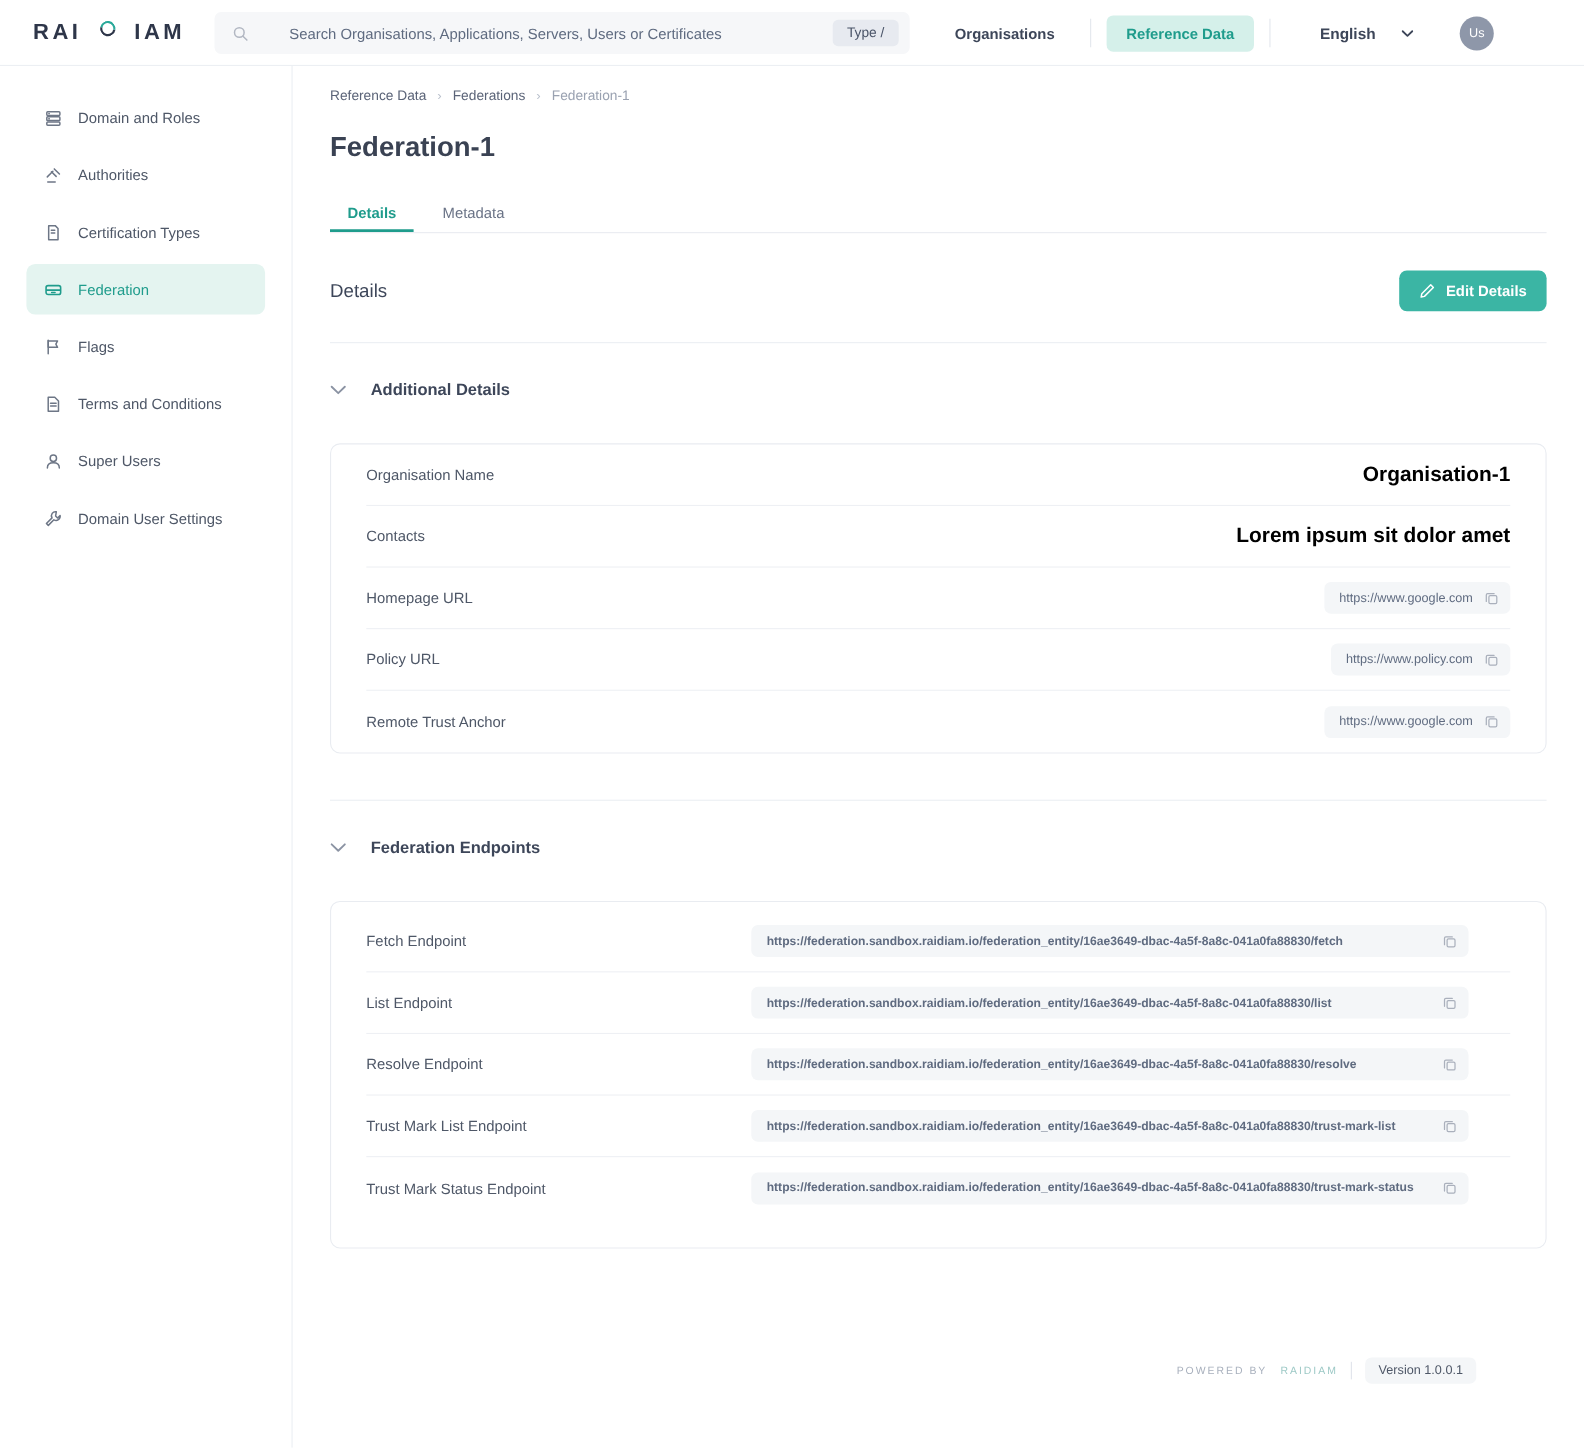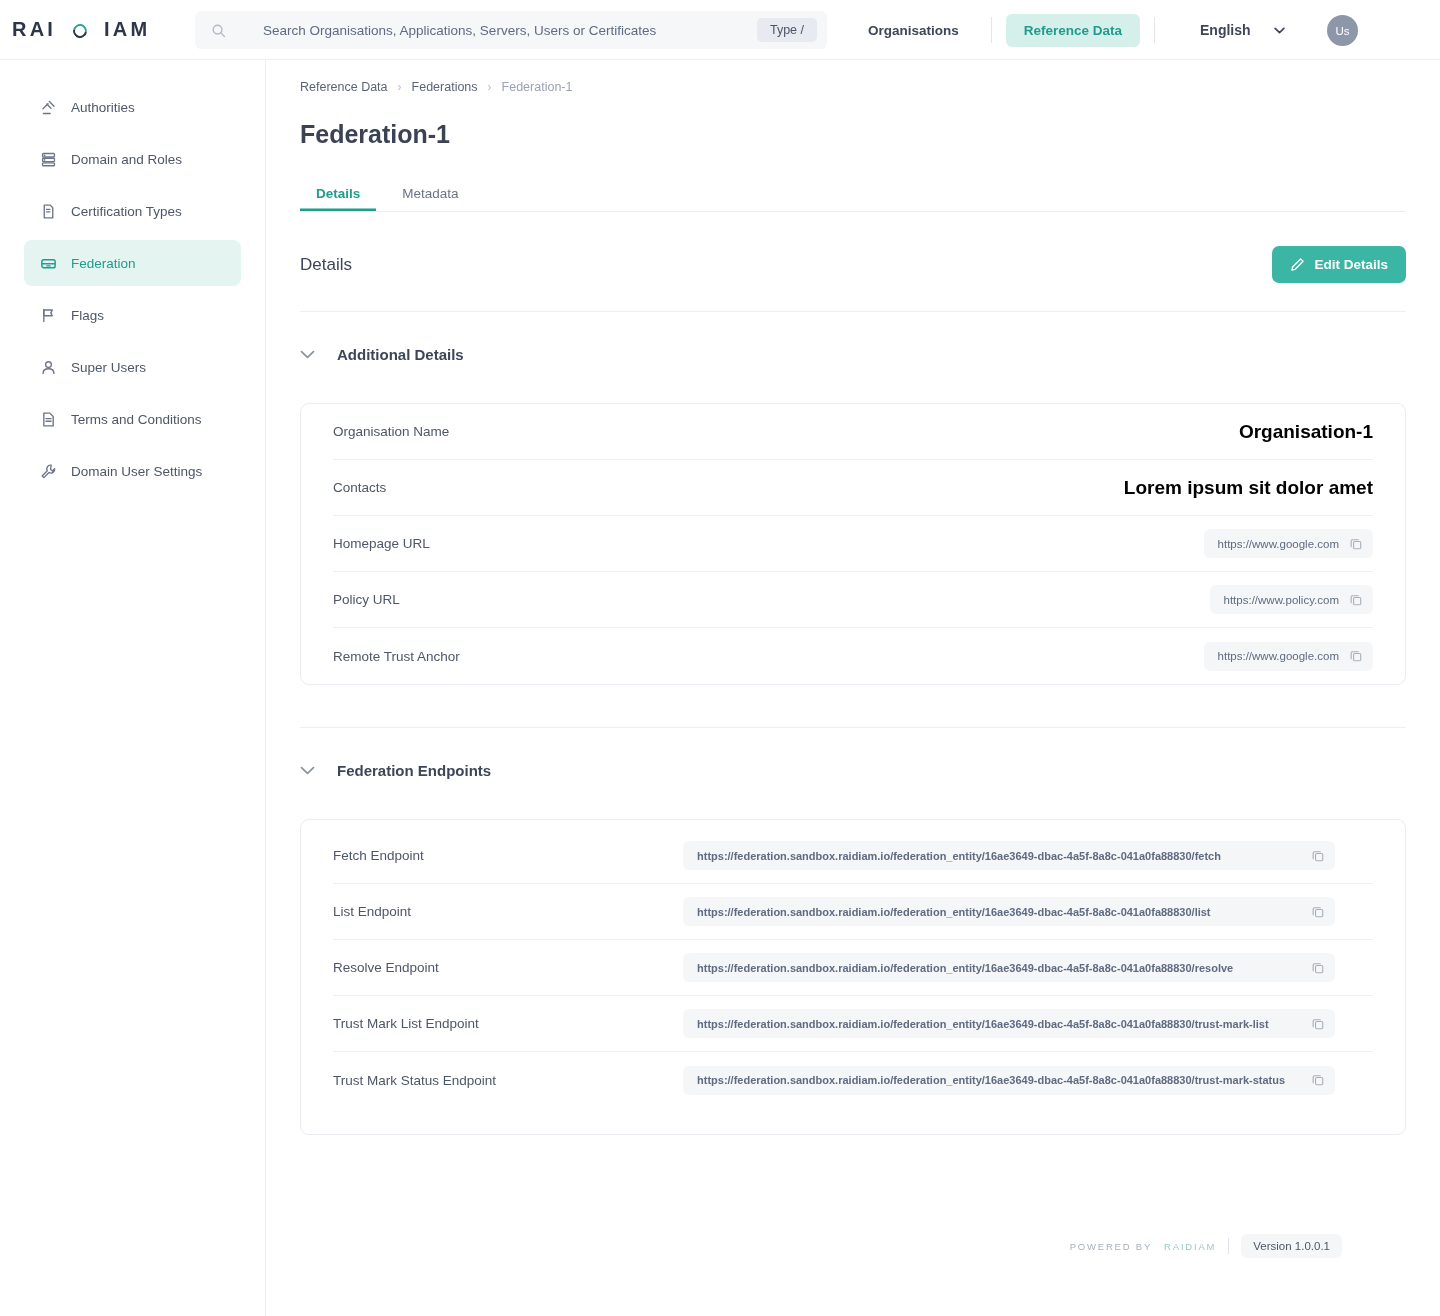--- a/index.html
+++ b/index.html
@@ -10,23 +10,23 @@
     color: #3d4659;
     -webkit-font-smoothing: antialiased;
   }
   
   .header {
     position: absolute; top: 0; left: 0; width: 1440px; height: 60px;
     background: #fff; border-bottom: 1px solid #eceff3;
     display: flex; align-items: center;
   }
   .logo {
-    width: 190px; padding-left: 12px;
+    width: 190px; padding-left: 30px;
     font-size: 20px; font-weight: 700; letter-spacing: 3.2px; color: #2e3649;
-    display: flex; align-items: center; gap: 16px;
+    display: flex;  gap: 16px;
   }
   .logo .o-ring {
     display: inline-block; width: 14px; height: 14px; border-radius: 50%;
     border: 2.2px solid #2e3649; border-right-color: #2aa99a;
     border-top-color: #2aa99a; position: relative; top: 1px;
     margin: 0 1px; transform: rotate(-35deg);
   }
   .searchbar {
     position: absolute; left: 195px; top: 11px; width: 632px; height: 38px;
     background: #f6f7f9; border-radius: 6px;
@@ -171,41 +171,41 @@
       <polyline points="1,1.6 6,6.4 11,1.6" stroke-linecap="round" stroke-linejoin="round"></polyline>
     </svg>
   </div>
 
   <div class="avatar">Us</div>
 </div>
 
 <div class="sidebar">
 
   <div class="side-item">
-    <svg class="side-ico" viewBox="0 0 20 20" fill="none" stroke="#6d7686" stroke-width="1.6" stroke-linecap="round">
-      <line x1="4" y1="17" x2="12" y2="17"></line>
-        <line x1="3.5" y1="11.5" x2="9.5" y2="5.5"></line>
-      <line x1="11" y1="3" x2="16.5" y2="8.5"></line>
-        <line x1="13" y1="11" x2="8" y2="6"></line>
-    </svg>
-    <span>Authorities</span>
-  </div>
-
-  <div class="side-item">
     <svg class="side-ico" viewBox="0 0 20 20" fill="none" stroke="#6d7686" stroke-width="1.6">
       <rect x="3" y="3" width="14" height="4" rx="1"></rect>
         <rect x="3" y="8.5" width="14" height="4" rx="1"></rect>
         <rect x="3" y="14" width="14" height="3.4" rx="1"></rect>
       <line x1="5.4" y1="5" x2="5.4" y2="5.05" stroke-linecap="round" stroke-width="2"></line>
       <line x1="5.4" y1="10.5" x2="5.4" y2="10.55" stroke-linecap="round" stroke-width="2"></line>
     </svg>
     <span>Domain and Roles</span>
   </div>
 
   <div class="side-item">
+    <svg class="side-ico" viewBox="0 0 20 20" fill="none" stroke="#6d7686" stroke-width="1.6" stroke-linecap="round">
+      <line x1="4" y1="17" x2="12" y2="17"></line>
+        <line x1="3.5" y1="11.5" x2="9.5" y2="5.5"></line>
+      <line x1="11" y1="3" x2="16.5" y2="8.5"></line>
+        <line x1="13" y1="11" x2="8" y2="6"></line>
+    </svg>
+    <span>Authorities</span>
+  </div>
+
+  <div class="side-item">
     <svg class="side-ico" viewBox="0 0 20 20" fill="none" stroke="#6d7686" stroke-width="1.6">
       <path d="M5 2.5h7l3 3v12H5z" stroke-linejoin="round"></path>
         <line x1="7.8" y1="7.5" x2="11.5" y2="7.5" stroke-linecap="round"></line>
       <line x1="7.8" y1="10.5" x2="11.5" y2="10.5" stroke-linecap="round"></line>
     </svg>
     <span>Certification Types</span>
   </div>
 
   <div class="side-item active">
     <svg class="side-ico" viewBox="0 0 20 20" fill="none" stroke="#1f9c8c" stroke-width="1.7">
@@ -219,33 +219,33 @@
   <div class="side-item">
     <svg class="side-ico" viewBox="0 0 20 20" fill="none" stroke="#6d7686" stroke-width="1.6" stroke-linecap="round" stroke-linejoin="round">
       <line x1="4.5" y1="2.8" x2="4.5" y2="17.2"></line>
         <path d="M4.5 3.5h10l-1.8 3.4 1.8 3.4h-10z"></path>
     </svg>
     <span>Flags</span>
   </div>
 
   <div class="side-item">
     <svg class="side-ico" viewBox="0 0 20 20" fill="none" stroke="#6d7686" stroke-width="1.6">
-      <circle cx="10" cy="6.6" r="3.4"></circle>
-        <path d="M3.6 17c0-3.6 2.9-5.5 6.4-5.5s6.4 1.9 6.4 5.5" stroke-linecap="round"></path>
-    </svg>
-    <span>Super Users</span>
-  </div>
-
-  <div class="side-item">
-    <svg class="side-ico" viewBox="0 0 20 20" fill="none" stroke="#6d7686" stroke-width="1.6">
       <path d="M4.5 2.5h7l4 4v11h-11z" stroke-linejoin="round"></path>
       <line x1="7" y1="9" x2="13" y2="9" stroke-linecap="round"></line>
       <line x1="7" y1="12" x2="13" y2="12" stroke-linecap="round"></line>
     </svg>
     <span>Terms and Conditions</span>
+  </div>
+
+  <div class="side-item">
+    <svg class="side-ico" viewBox="0 0 20 20" fill="none" stroke="#6d7686" stroke-width="1.6">
+      <circle cx="10" cy="6.6" r="3.4"></circle>
+        <path d="M3.6 17c0-3.6 2.9-5.5 6.4-5.5s6.4 1.9 6.4 5.5" stroke-linecap="round"></path>
+    </svg>
+    <span>Super Users</span>
   </div>
 
   <div class="side-item">
     <svg class="side-ico" viewBox="0 0 20 20" fill="none" stroke="#6d7686" stroke-width="1.6" stroke-linecap="round" stroke-linejoin="round">
       <path d="M13.2 2.6a4.4 4.4 0 0 0-4.6 6.6l-6 6 2 2 6-6a4.4 4.4 0 0 0 6.6-4.6l-2.7 2.7-2.1-2.1z"></path>
     </svg>
     <span>Domain User Settings</span>
   </div>
 </div>
 

